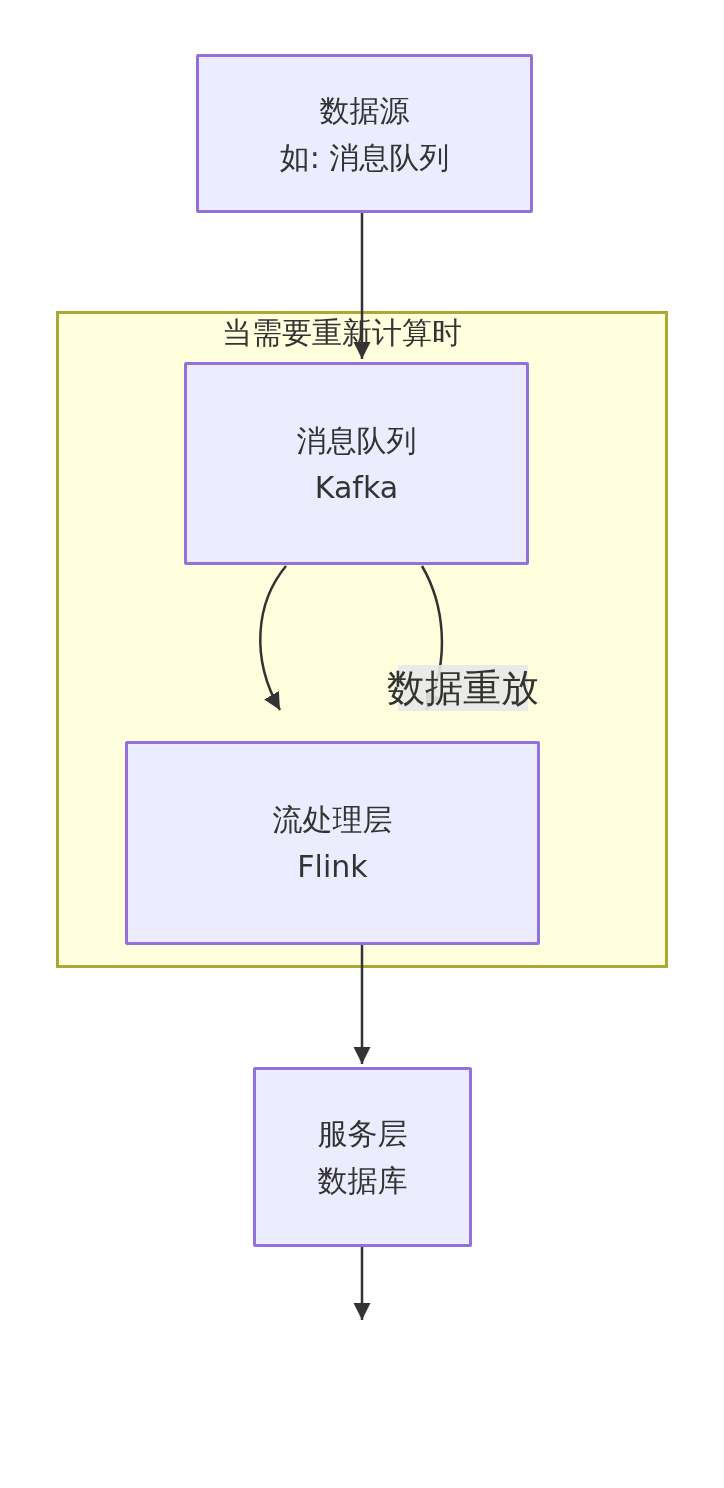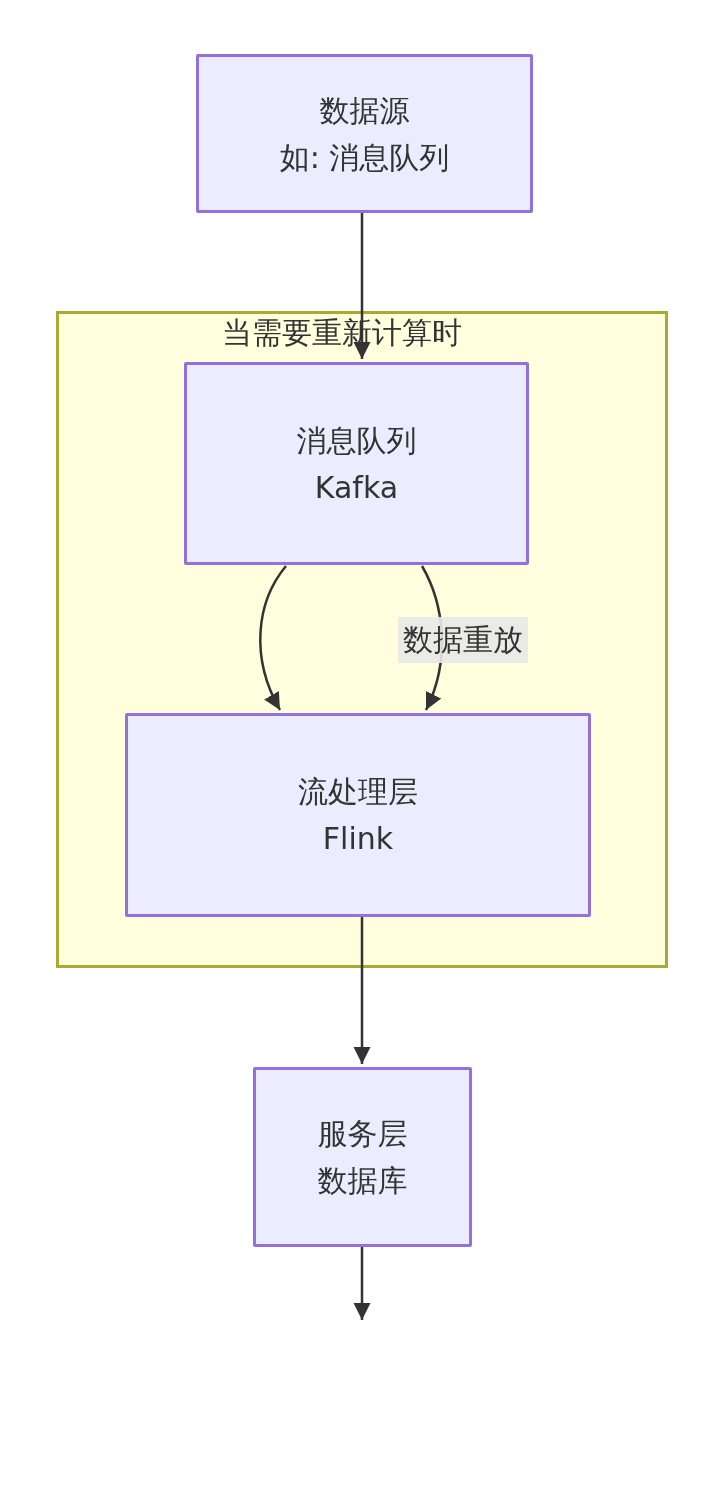--- a/index.html
+++ b/index.html
@@ -45,31 +45,32 @@
     align-items:center;
     justify-content:center;
     text-align:center;
     z-index:3;
   }
   .node span{display:block;white-space:nowrap;}
   .edge-label{
     position:absolute;
     background:var(--label-bg,rgba(232,232,232,0.9));
     color:var(--text,#333333);
-    font-size:30px;
+    font-size:38px;
     display:flex;
     align-items:center;
     justify-content:center;
     white-space:nowrap;
     z-index:4;
+    margin-top:48px;
   }
   
   .node-source {left:196px; top:54px;   width:337px; height:159px;}
   .node-kafka  {left:184px; top:362px;  width:345px; height:203px;}
-  .node-flink  {left:125px; top:713px;  width:466px; height:204px;}
+  .node-flink  {left:125px; top:741px;  width:415px; height:204px;}
   .node-serving{left:253px; top:1067px; width:219px; height:180px;}
   .node-query  {left:238px; top:1323px; width:252px; height:109px;}
   .subgraph-box{left:56px;  top:311px;  width:612px; height:657px;}
   .subgraph-title{left:36px; top:314px; width:612px;}
   .edge-label-replay{left:398px; top:617px; width:130px; height:46px;}
 </style>
 </head>
 <body>
 
 <div class="canvas">

